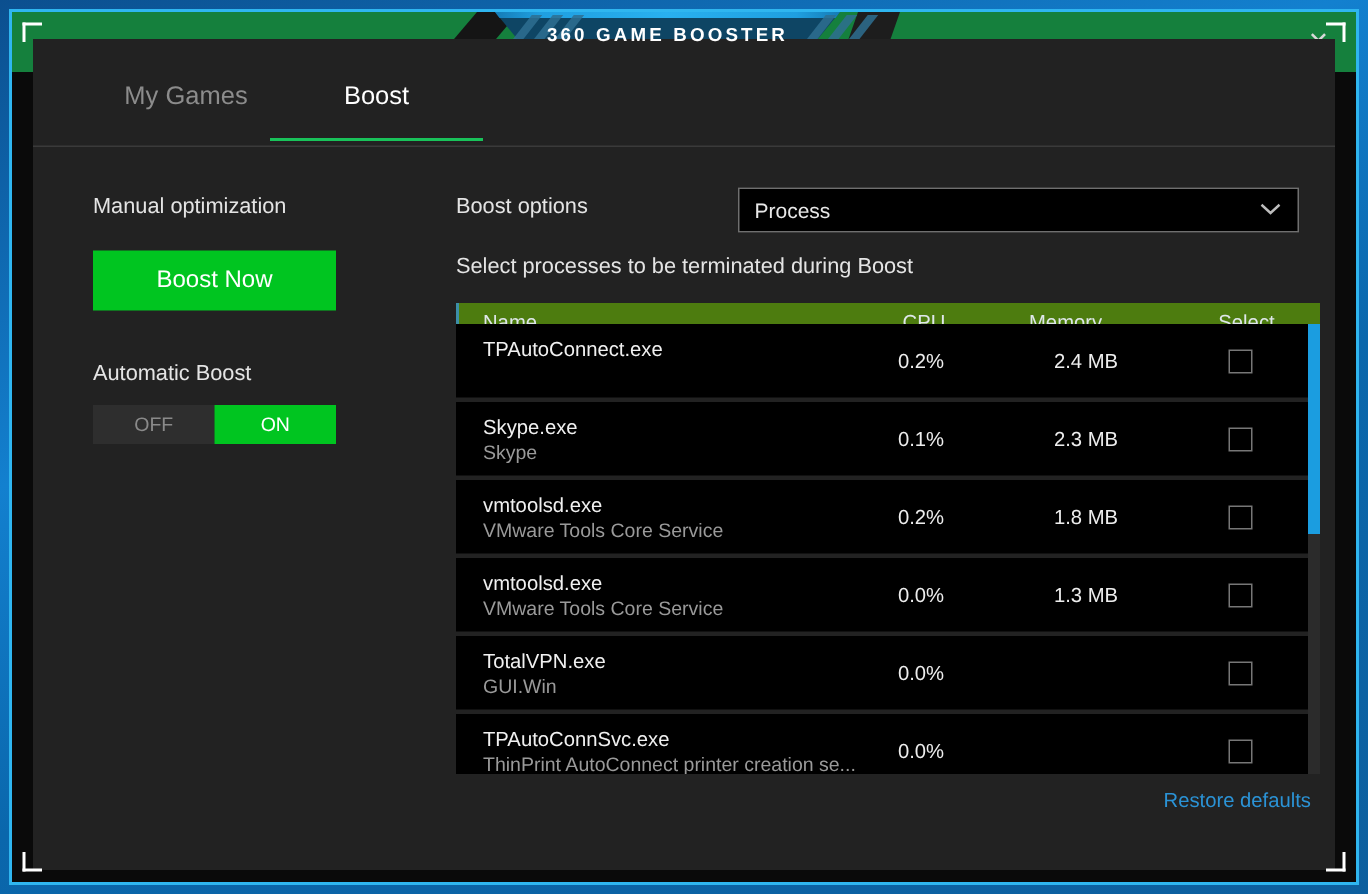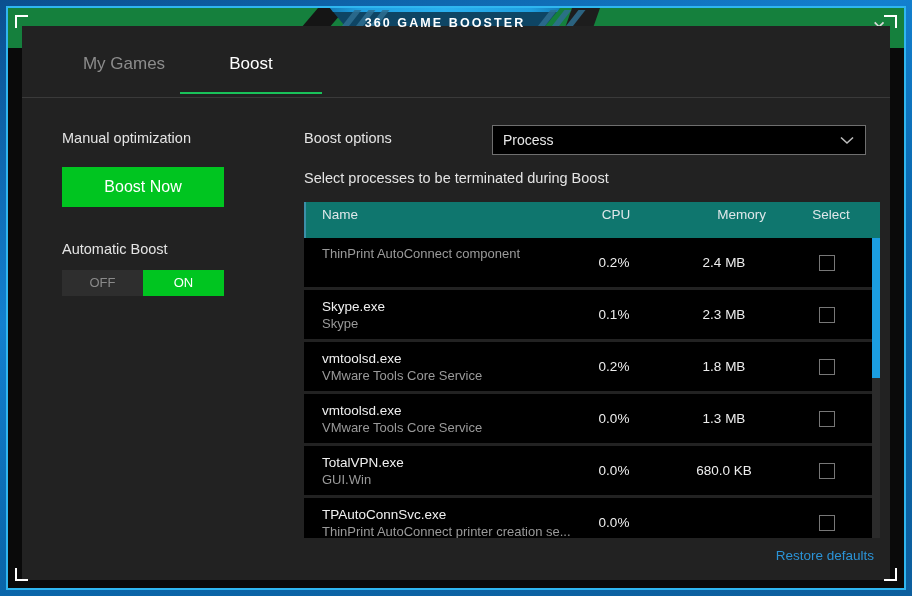--- a/index.html
+++ b/index.html
@@ -272,35 +272,35 @@
 
   
   #table {
     position: absolute;
     left: 282px;
     top: 176px;
     width: 576px;
   }
   #table-header {
     position: relative;
-    height: 36px;
-    background: #0f766e;
+    height: 14px;
+    background: #4d7c0f;
     border-left: 2px solid #3c8fa8;
     box-sizing: border-box;
   }
   #table-header .th {
     position: absolute;
     top: 0;
     line-height: 26px;
     color: #dfe7ea;
     font-size: 13.5px;
   }
   .th.c-name { left: 16px; }
   .th.c-cpu  { left: 280px; width: 60px; text-align: center; }
-  .th.c-mem  { left: 380px; width: 80px; text-align: right; }
+  .th.c-mem  { left: 380px; width: 80px; text-align: left; }
   .th.c-sel  { left: 490px; width: 70px; text-align: center; }
 
   #table-body {
     position: relative;
     height: 300px;
     overflow: hidden;
     background: #222;
   }
   .row {
     position: relative;
@@ -467,21 +467,21 @@
           <div class="th c-name">Name</div>
           <div class="th c-cpu">CPU</div>
           <div class="th c-mem">Memory</div>
           <div class="th c-sel">Select</div>
         </div>
 
         <div id="table-body">
           <div id="rows-container">
               <div class="row">
                 <div class="cell c-name">
-                  <span class="proc-desc">ThinPrint AutoConnect component</span>
+                  <span class="proc-name">TPAutoConnect.exe</span>
                 </div>
                 <div class="cell c-cpu">0.2%</div>
                 <div class="cell c-mem">2.4 MB</div>
                 <div class="cell c-sel">
                   <div class="checkbox"></div>
                 </div>
               </div>
               <div class="row">
                 <div class="cell c-name">
                   <span class="proc-name">Skype.exe</span>
@@ -514,21 +514,20 @@
                 <div class="cell c-sel">
                   <div class="checkbox"></div>
                 </div>
               </div>
               <div class="row">
                 <div class="cell c-name">
                   <span class="proc-name">TotalVPN.exe</span>
                   <span class="proc-desc">GUI.Win</span>
                 </div>
                 <div class="cell c-cpu">0.0%</div>
-                <div class="cell c-mem">680.0 KB</div>
                 <div class="cell c-sel">
                   <div class="checkbox"></div>
                 </div>
               </div>
               <div class="row">
                 <div class="cell c-name">
                   <span class="proc-name">TPAutoConnSvc.exe</span>
                   <span class="proc-desc">ThinPrint AutoConnect printer creation se...</span>
                 </div>
                 <div class="cell c-cpu">0.0%</div>

